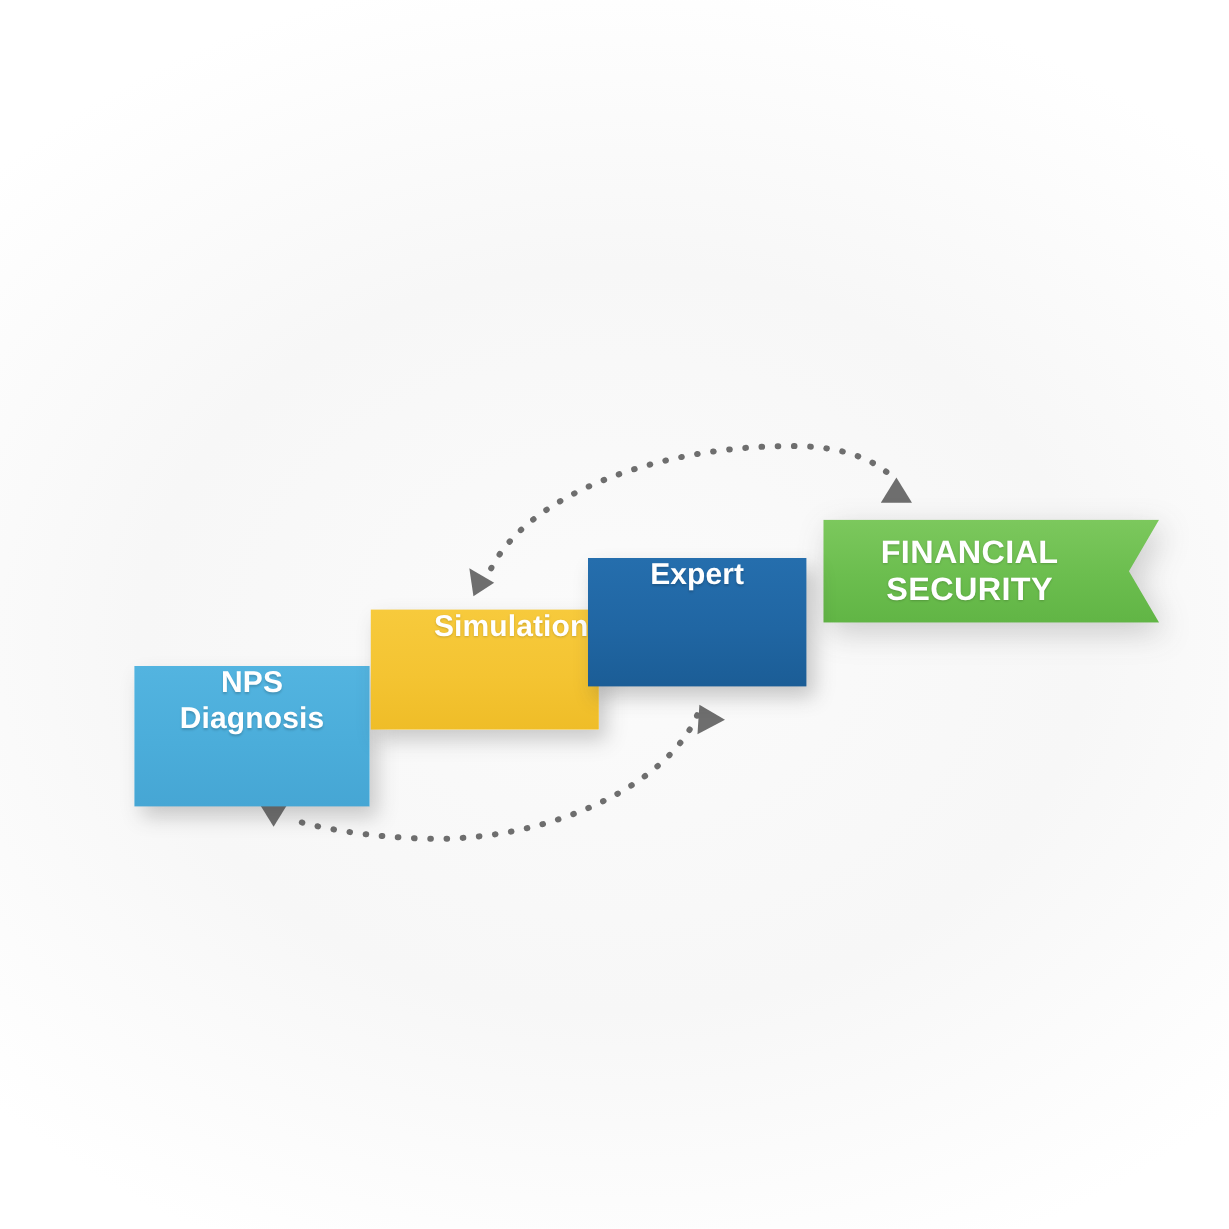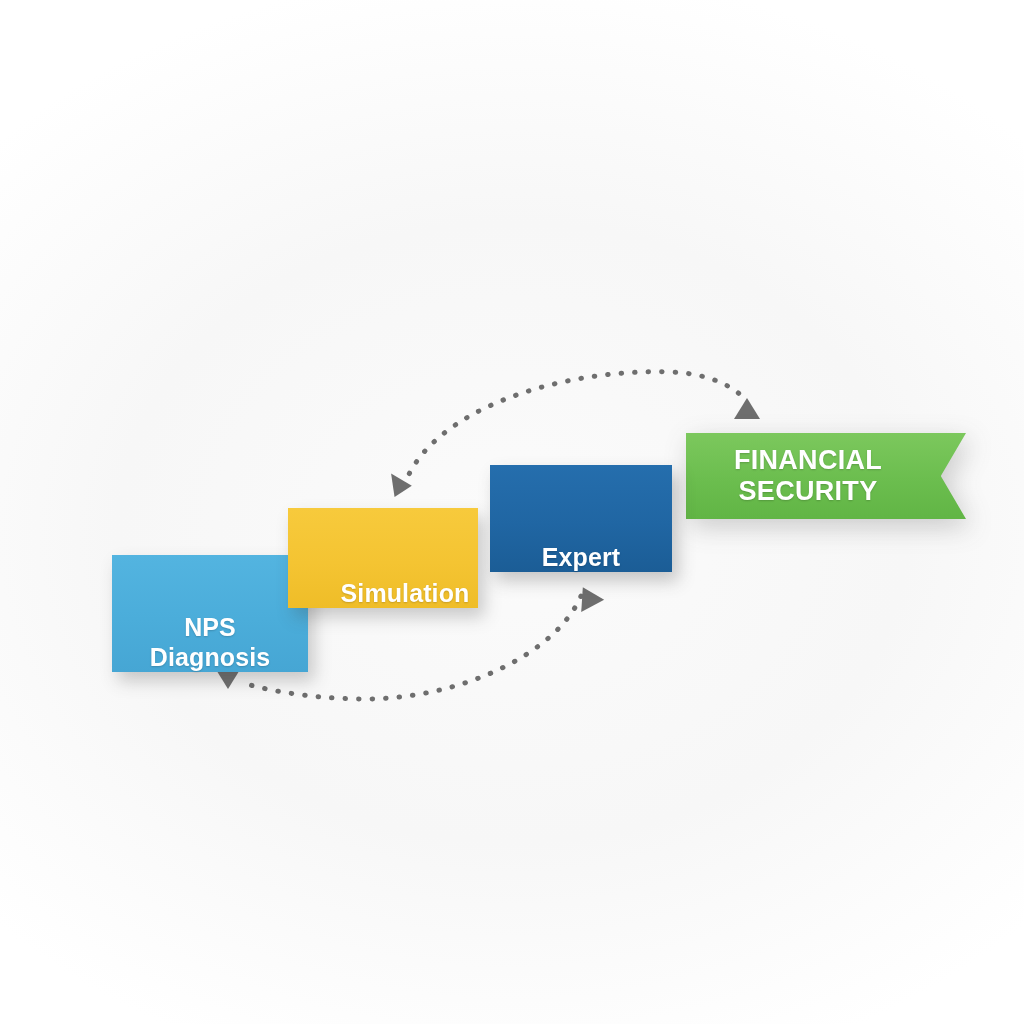--- a/index.html
+++ b/index.html
@@ -29,21 +29,21 @@
     left: 0; top: 0;
     width: 1024px;
     height: 1024px;
     pointer-events: none;
   }
 
   
   .step {
     position: absolute;
     display: flex;
-    align-items: flex-end;
+    align-items: flex-start;
     justify-content: center;
     text-align: center;
     color: #ffffff;
     font-weight: bold;
     line-height: 1.18;
     letter-spacing: 0.1px;
     box-sizing: border-box;
     text-shadow: 0 1px 2px rgba(0,0,0,0.18);
   }
 
@@ -52,21 +52,21 @@
     top: 555px;
     width: 196px;
     height: 117px;
     background: linear-gradient(180deg, #53b4e0 0%, #4badda 55%, #46a6d4 100%);
     font-size: 25px;
     box-shadow: 6px 9px 16px rgba(60,60,60,0.26);
     z-index: 3;
   }
 
   .step-simulation {
-    left: 288px;
+    left: 309px;
     top: 508px;
     width: 190px;
     height: 100px;
     background: linear-gradient(180deg, #f7ca3c 0%, #f4c432 55%, #efbd28 100%);
     font-size: 25px;
     box-shadow: 6px 9px 16px rgba(60,60,60,0.26);
     z-index: 4;
     padding-left: 44px;
   }
 

